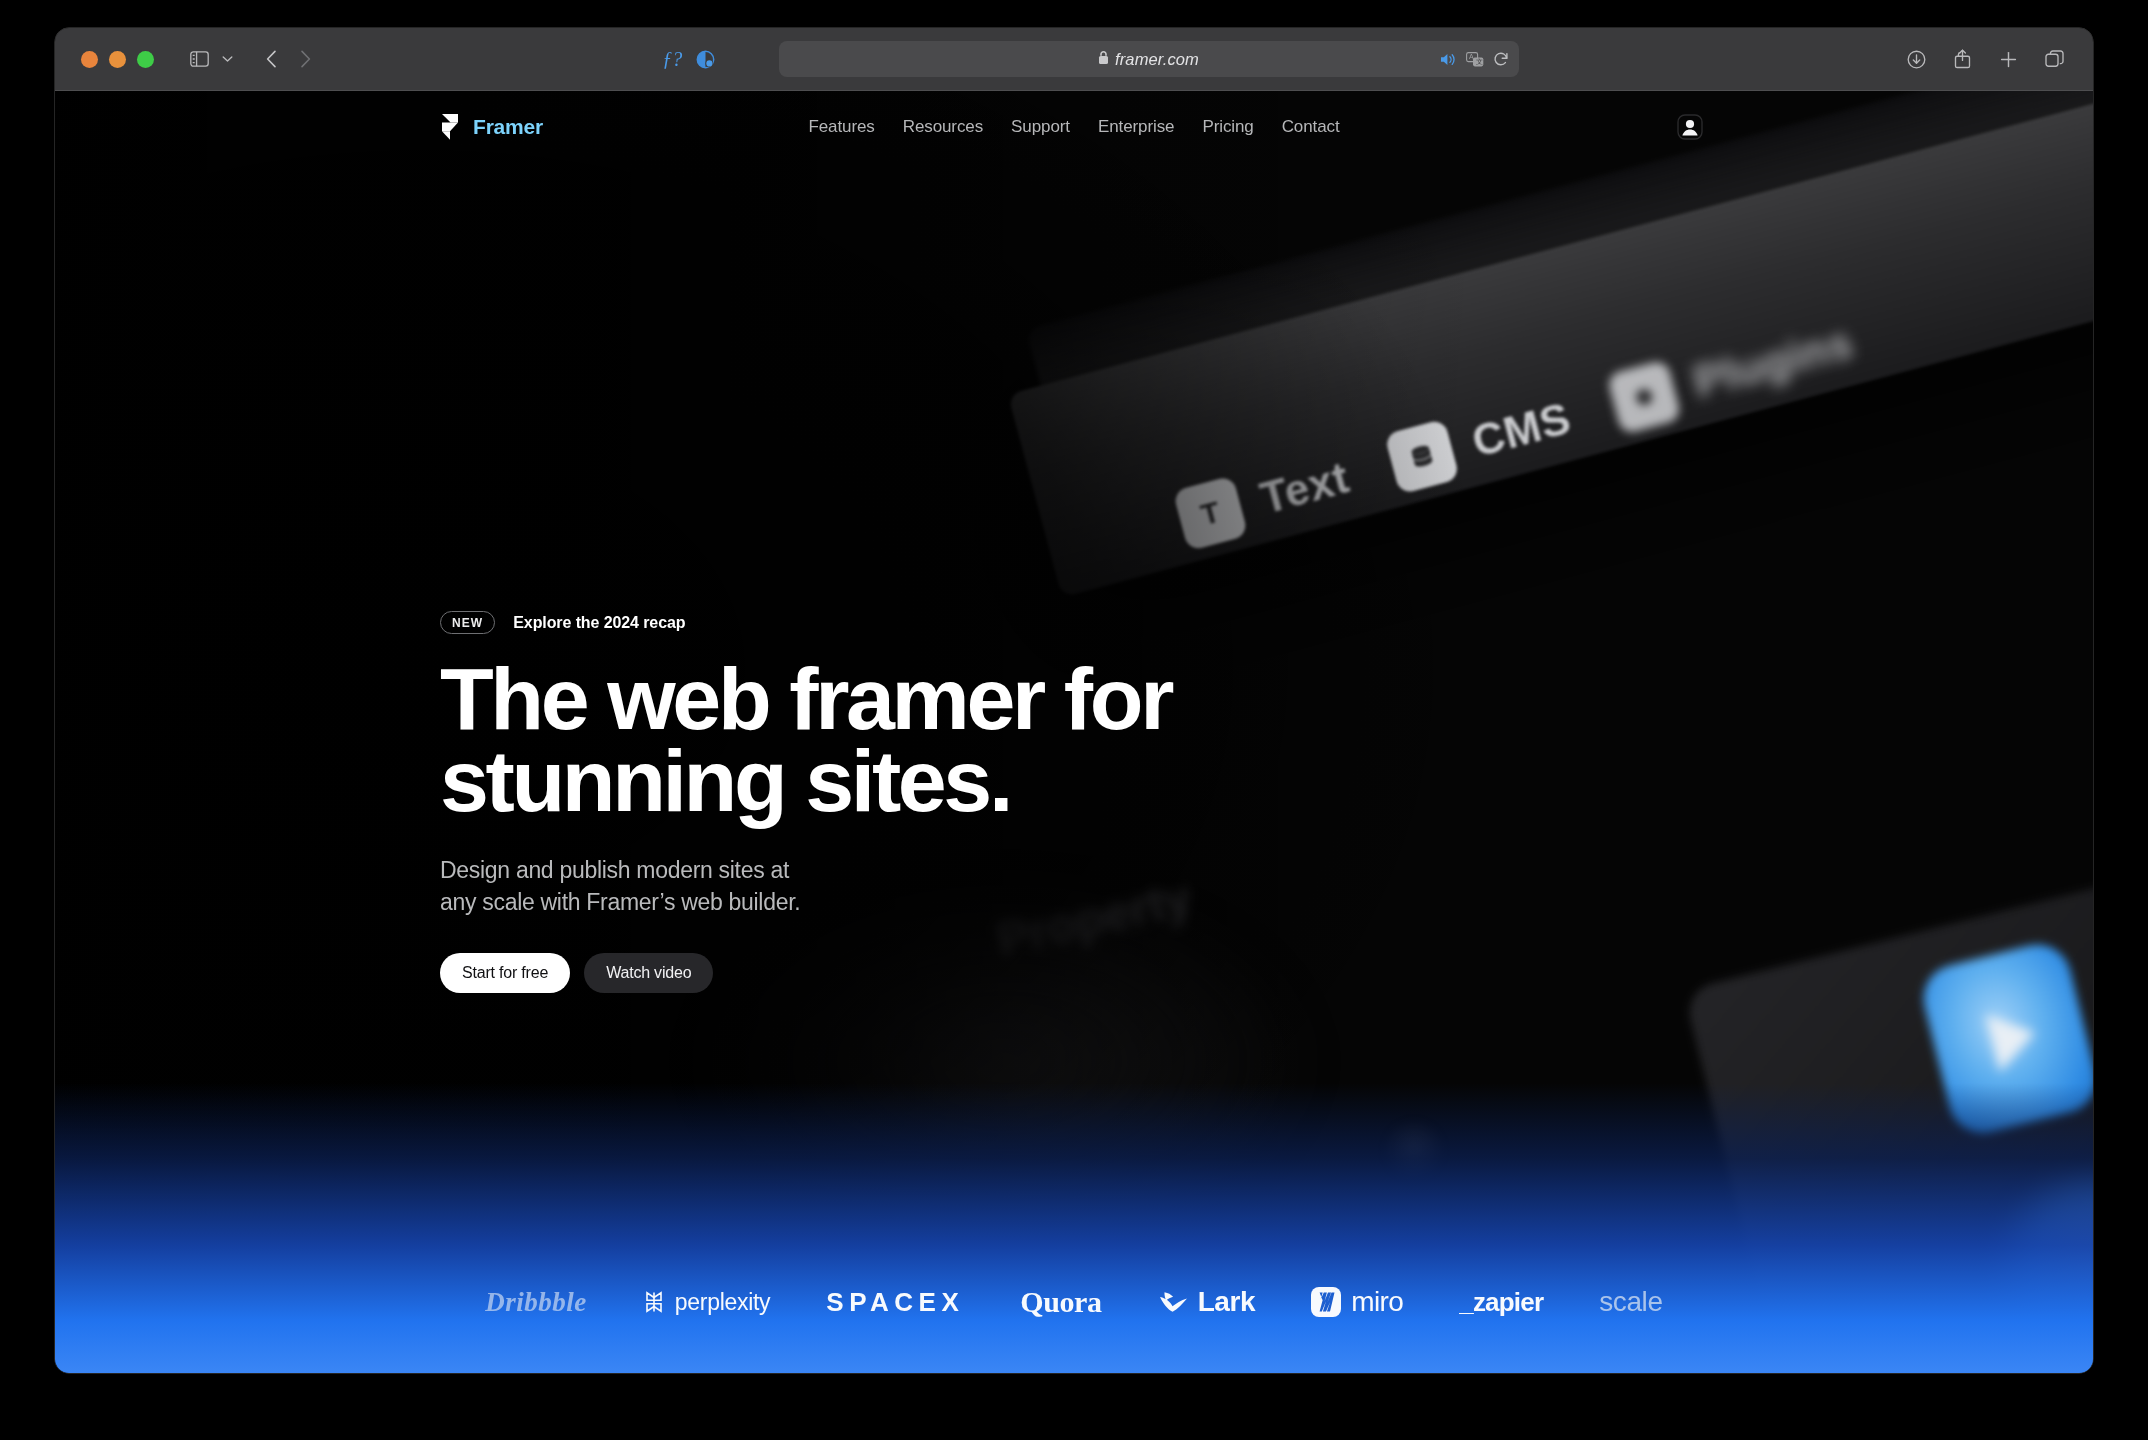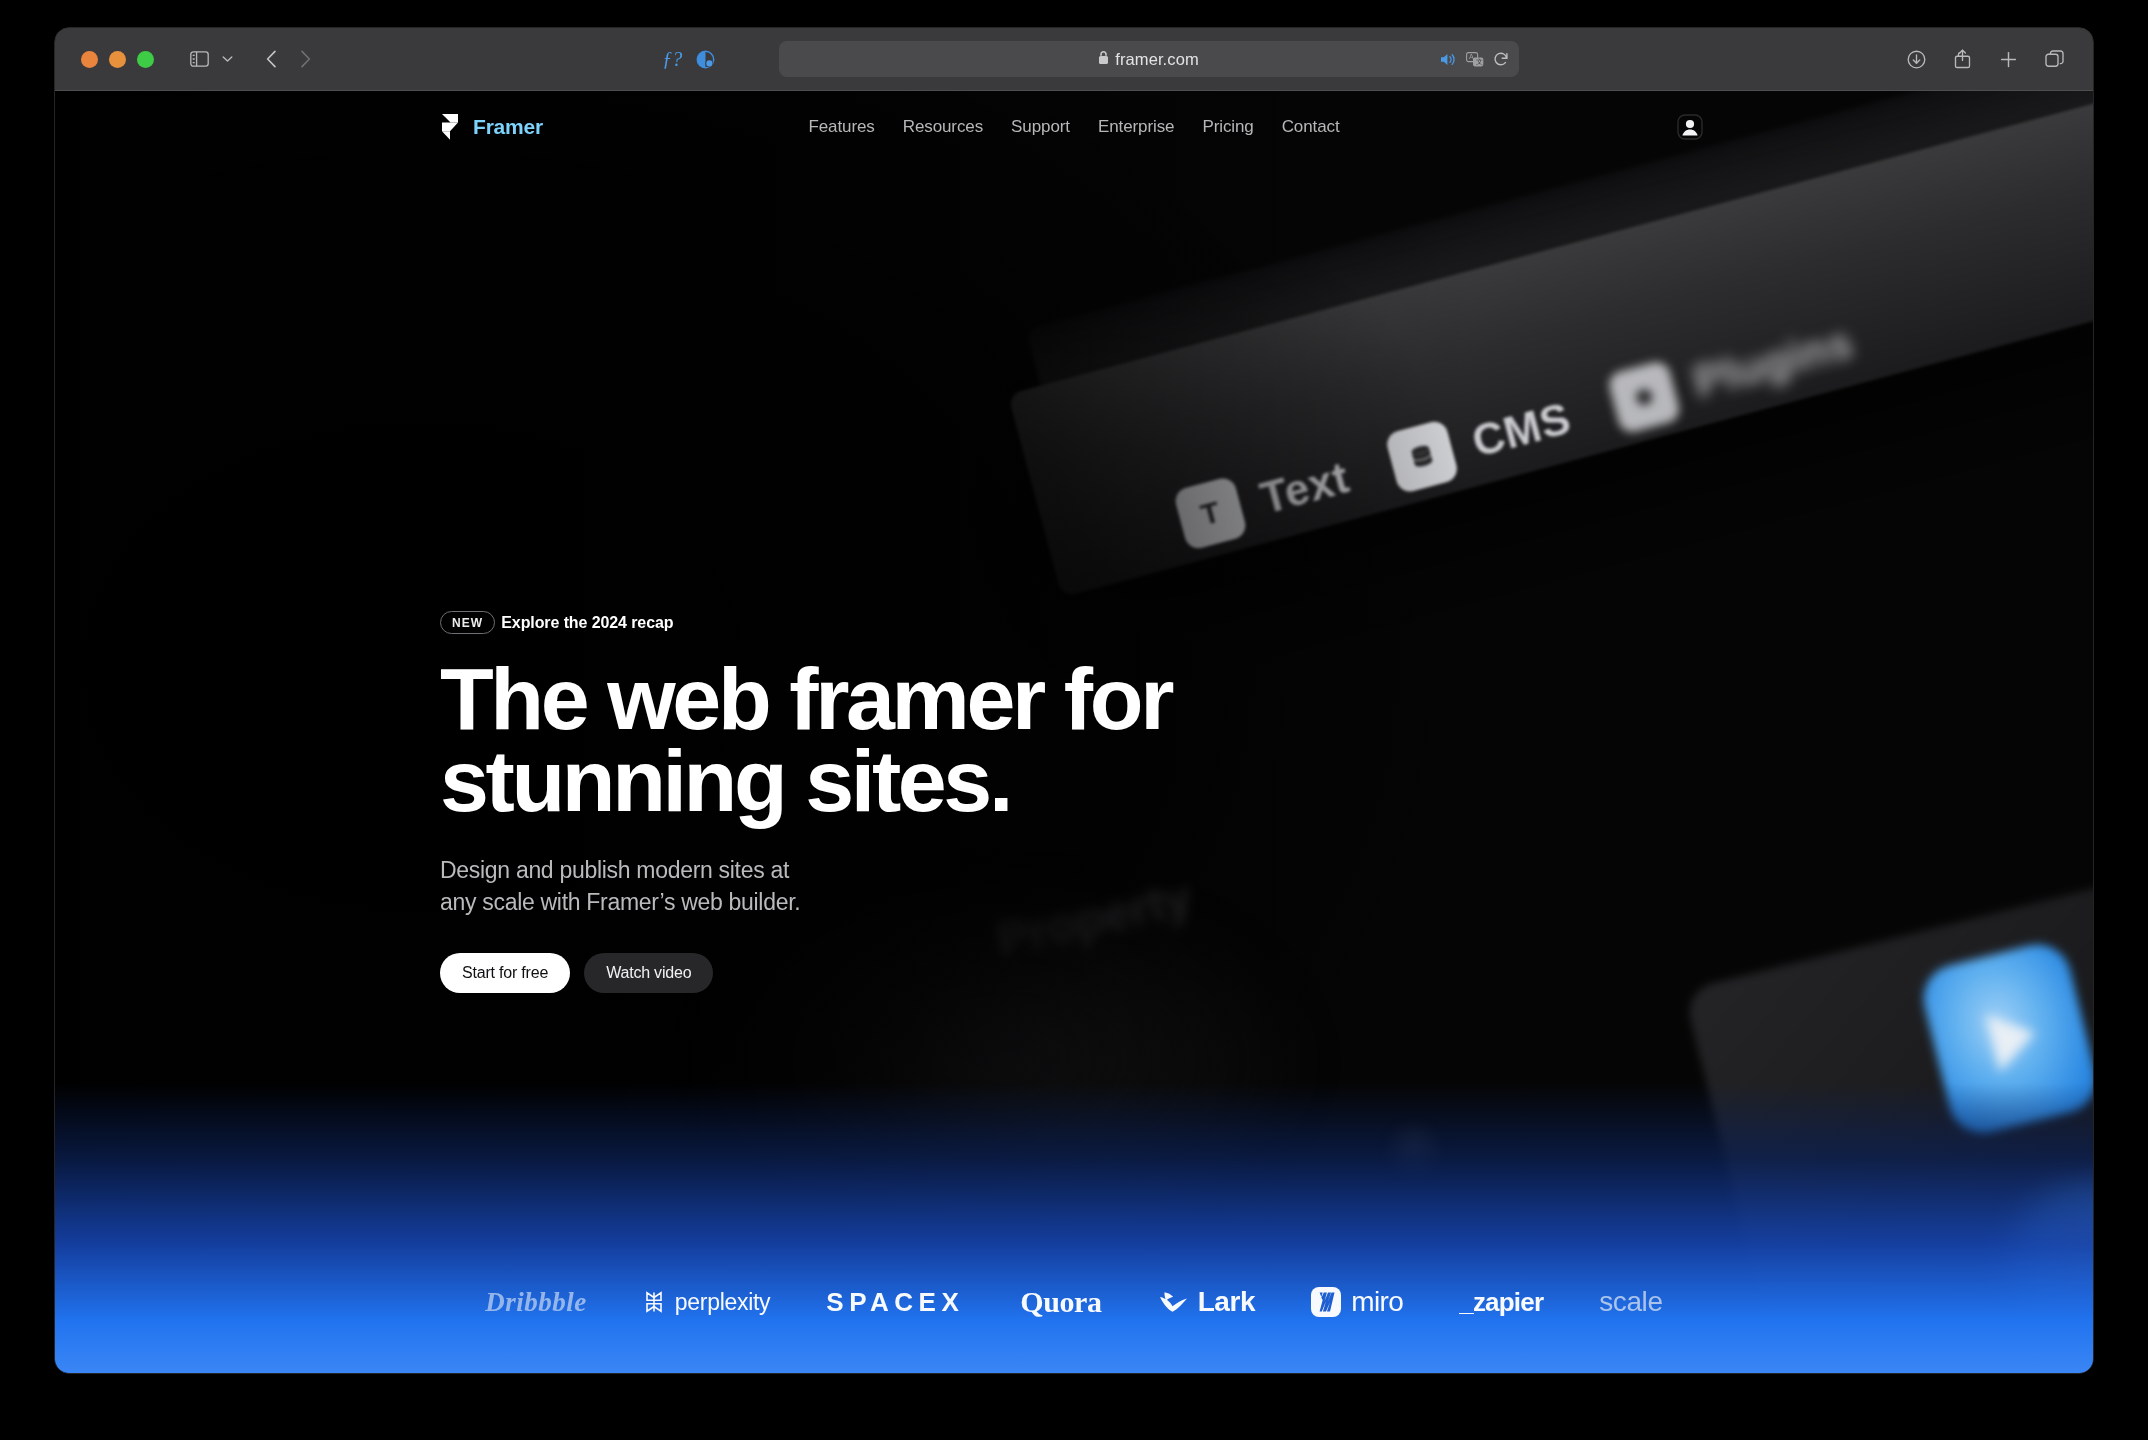--- a/index.html
+++ b/index.html
@@ -63,21 +63,21 @@
     background:#4a4a4c;
     border-radius:8px;
     display:flex;
     align-items:center;
     justify-content:center;
     position:relative;
     margin:0 auto;
   }
   .url-center{ display:flex; align-items:center; gap:6px; }
   .lock{ color:#c9c9cb; font-size:13px; line-height:1; }
-  .url-text{ color:#e3e3e5; font-size:16.5px; letter-spacing:.1px; }
+  .url-text{ color:#e3e3e5; font-size:16.5px; letter-spacing:.1px;font-style:italic; }
   .url-right{
     position:absolute; right:10px; top:0; bottom:0;
     display:flex; align-items:center; gap:9px;
   }
   .url-right .ico{ color:#9fa0a2; display:flex; }
   .speaker{ color:#4a9ae8; }
 
   .tb-spacer-r{ flex:0 0 300px; }
   .tb-right{ display:flex; align-items:center; gap:12px; margin-left:auto; }
 
@@ -235,21 +235,21 @@
     display:flex; align-items:center; justify-content:center;
   }
 
   
   .hero{
     position:absolute;
     left:385px; top:520px;
     z-index:5;
     width:820px;
   }
-  .hero-badge{ display:flex; align-items:center; gap:6px; margin-bottom:24px;}
+  .hero-badge{ display:flex; align-items:center; gap:18px; margin-bottom:24px;}
   .pill-new{
     border:1.4px solid #6e6f72;
     border-radius:20px;
     padding:4px 11px 3px;
     color:#ededee; font-size:12px; font-weight:700;
     letter-spacing:1.1px;
   }
   .badge-text{ color:#fff; font-size:16px; font-weight:600; letter-spacing:-.1px;}
   .hero-title{
     color:#fff;

